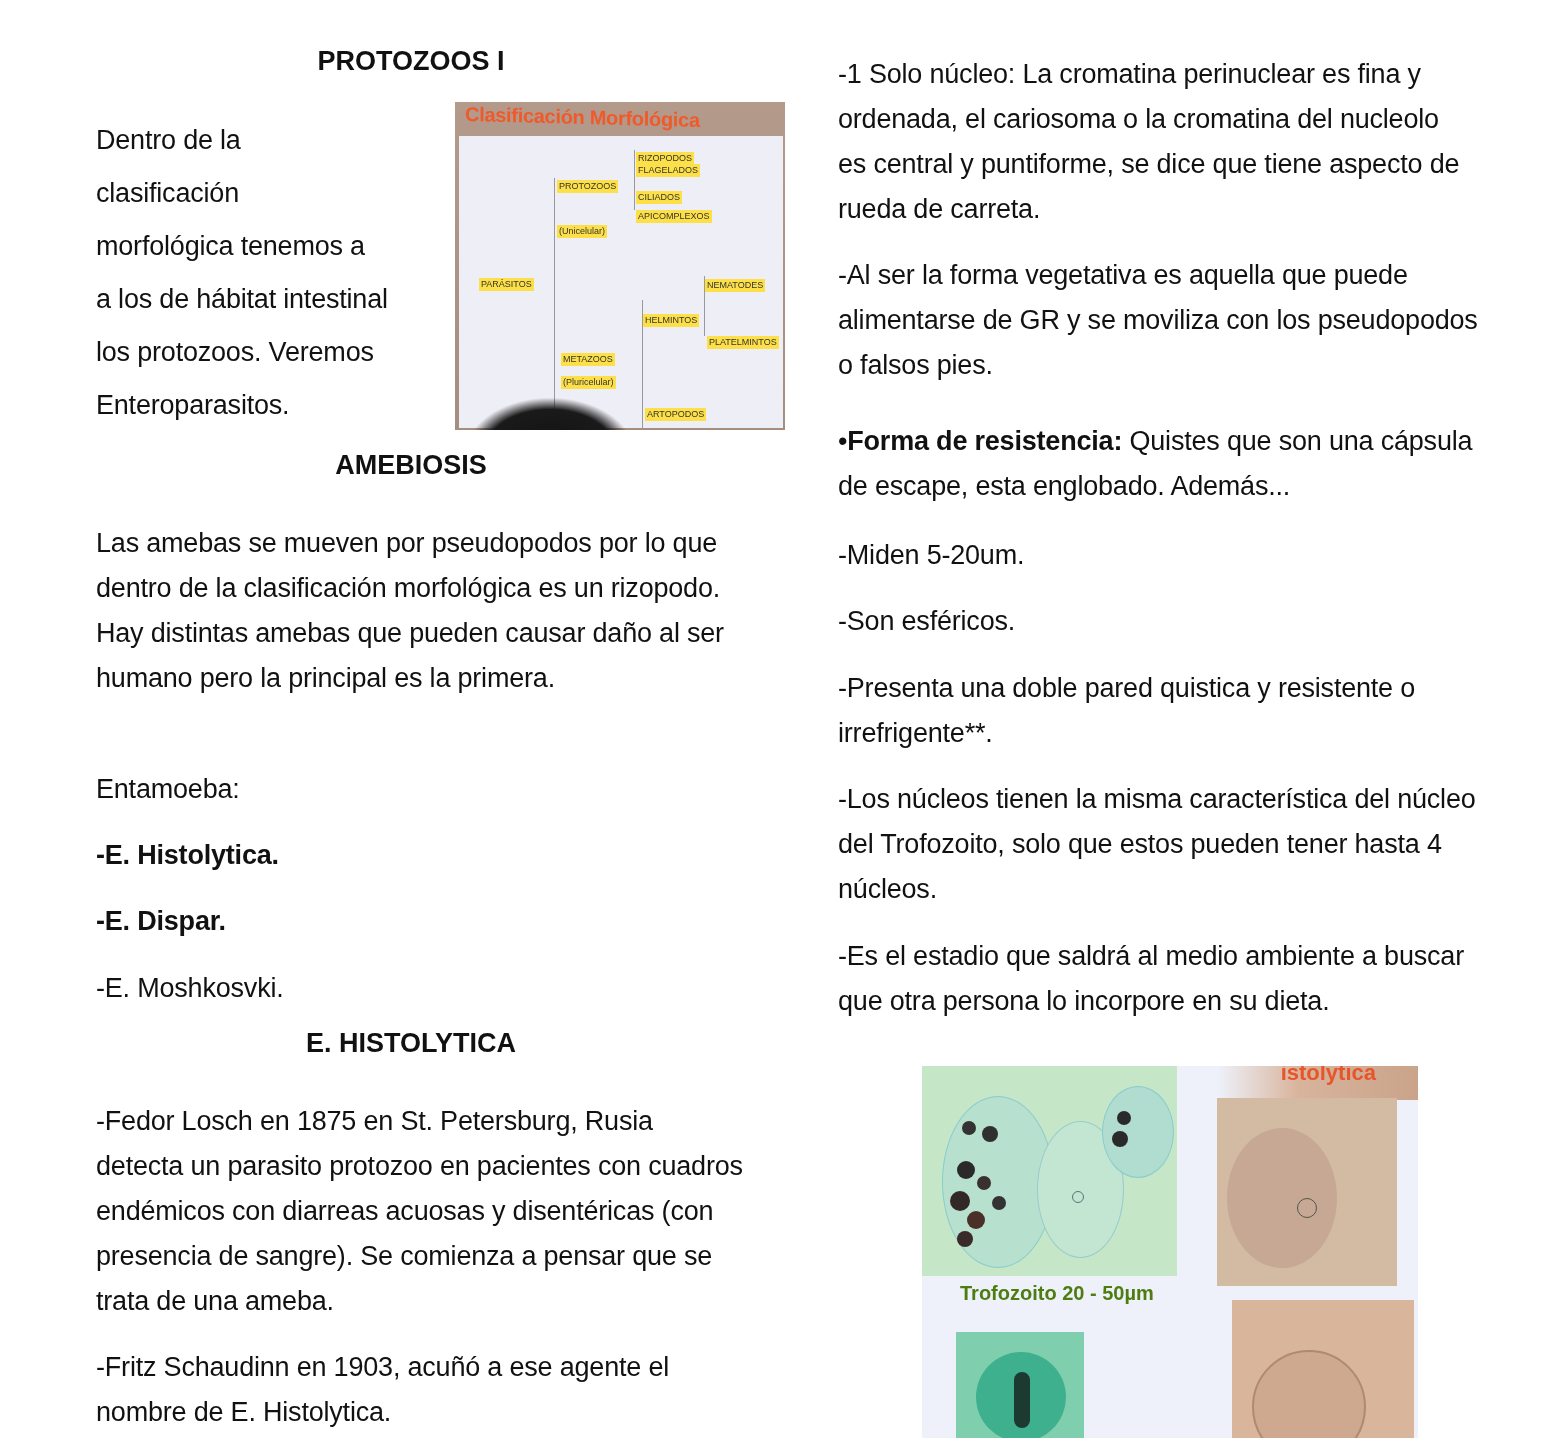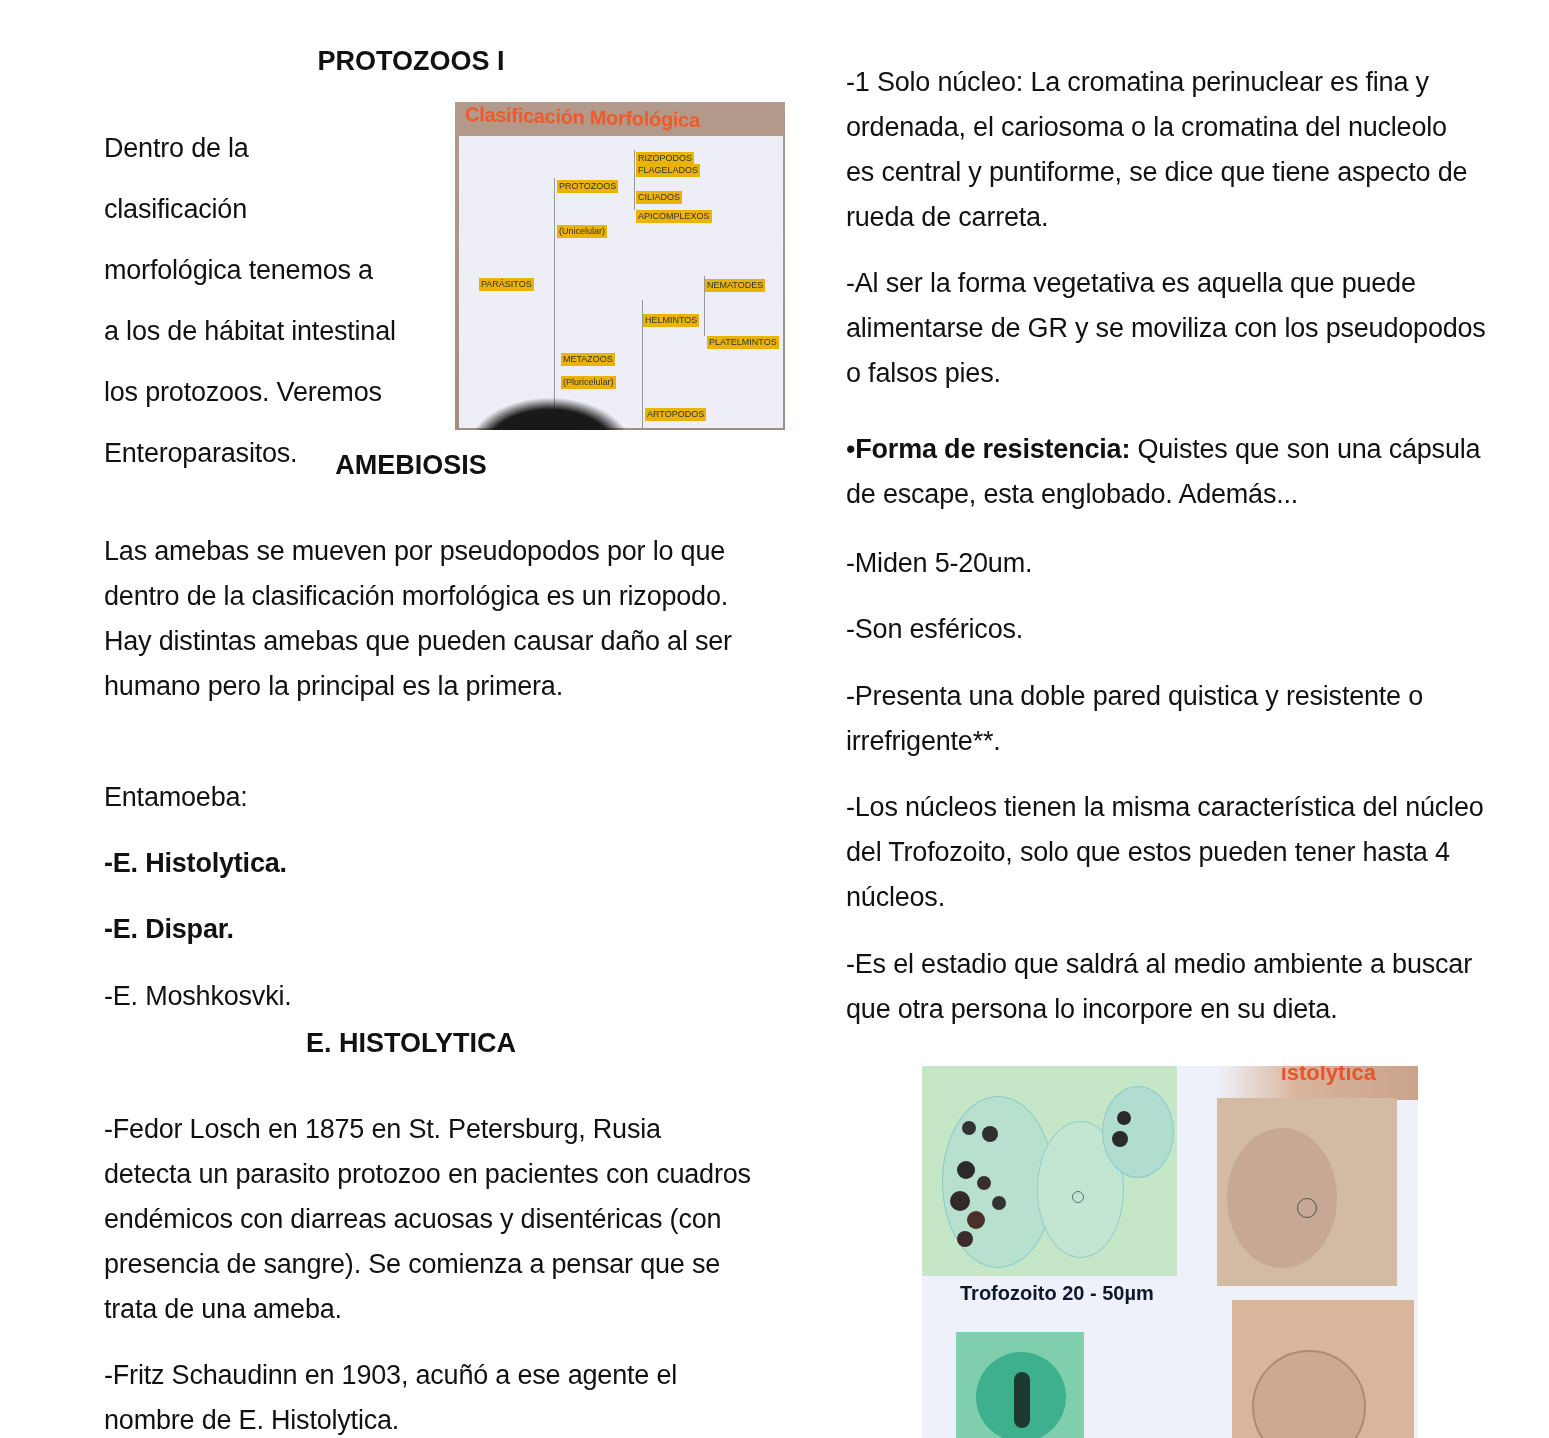--- a/index.html
+++ b/index.html
@@ -3,41 +3,41 @@
   <meta charset="utf-8">
   <style>
     html, body { margin: 0; padding: 0; background: #ffffff; }
     body {
       width: 1549px; height: 1438px; position: relative; overflow: hidden;
       font-family: "Liberation Sans", "DejaVu Sans", sans-serif;
       color: #111111;
     }
     .col { position: absolute; top: 0; }
     .left { left: 88px; width: 650px; }
-    .txt { font-size: 27px; line-height: 45px; margin: 16px; letter-spacing: -0.2px; }
+    .txt { font-size: 27px; line-height: 45px; margin: 8px; letter-spacing: -0.2px; }
     .heading { font-weight: bold; font-size: 27px; text-align: center; position: absolute; margin: 0; }
     .bold { font-weight: bold; }
     .abs { position: absolute; }
 
     
     .slide1 {
       position: absolute; left: 455px; top: 102px; width: 330px; height: 328px;
       background: linear-gradient(180deg, #b49a8a 0%, #a58d7f 100%);
       overflow: hidden;
     }
     .slide1 .title {
       position: absolute; left: 10px; top: 4px; font-size: 20px; font-weight: bold;
       color: #f05a2a; transform: skewY(1.5deg); letter-spacing: -0.3px;
     }
     .slide1 .board {
       position: absolute; left: 4px; top: 34px; width: 324px; height: 292px;
       background: #eeeef6;
     }
     .slide1 .lbl {
-      position: absolute; font-size: 9px; color: #333; background: #eab308;
+      position: absolute; font-size: 9px; color: #333; background: #fde047;
       padding: 1px 2px; line-height: 11px; white-space: nowrap;
     }
     .slide1 .vline { position: absolute; width: 1px; background: #999; }
     .slide1 .hair {
       position: absolute; left: 10px; top: 295px; width: 170px; height: 80px;
       background: radial-gradient(ellipse at 50% 70%, #111 0%, #1a1a1a 55%, transparent 70%);
       border-radius: 50%;
     }
 
     
@@ -52,21 +52,21 @@
     .slide2 .corner span {
       position: absolute; right: 42px; top: -6px; color: #e8552a; font-weight: bold; font-size: 22px;
     }
     .micro { position: absolute; overflow: hidden; }
     .m1 { left: 0; top: 0; width: 255px; height: 210px; background: #c6e6c8; }
     .m2 { left: 295px; top: 32px; width: 180px; height: 188px; background: #d2bba2; }
     .m3 { left: 34px; top: 266px; width: 128px; height: 106px; background: #7fcfae; }
     .m4 { left: 310px; top: 234px; width: 182px; height: 138px; background: #d9b59b; }
     .cell { position: absolute; border-radius: 50%; }
     .caption {
-      position: absolute; left: 38px; top: 216px; font-size: 20px; font-weight: bold; color: #0f172a;
+      position: absolute; left: 38px; top: 216px; font-size: 20px; font-weight: bold; color: #4d7c0f;
     }
   </style>
 </head>
 <body>
 
 <h2 class="heading" style="left:88px; width:646px; top:46px;text-align:center;">PROTOZOOS I</h2>
 
 <div class="col left" style="top:110px; width:360px;">
   <p class="txt">Dentro de la</p>
   <p class="txt">clasificación</p>

